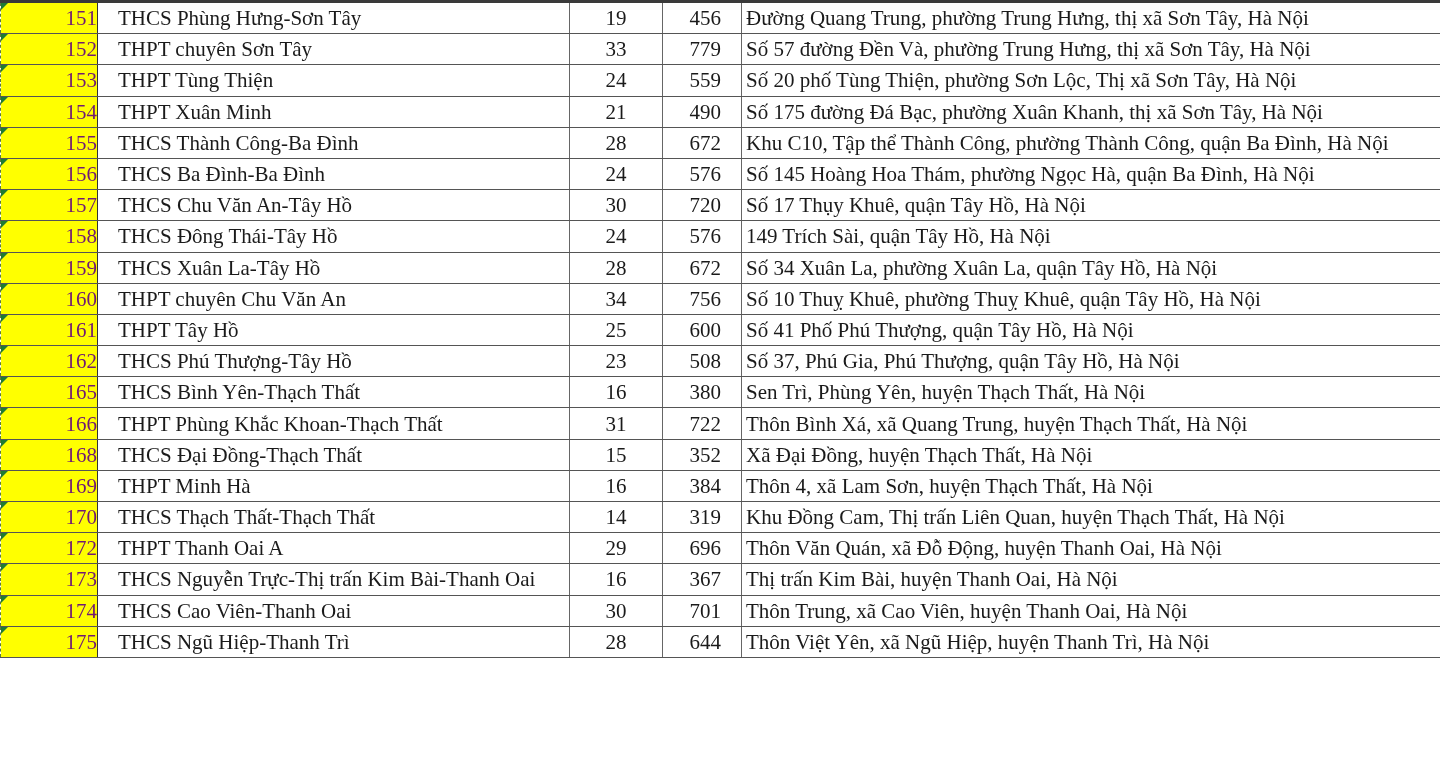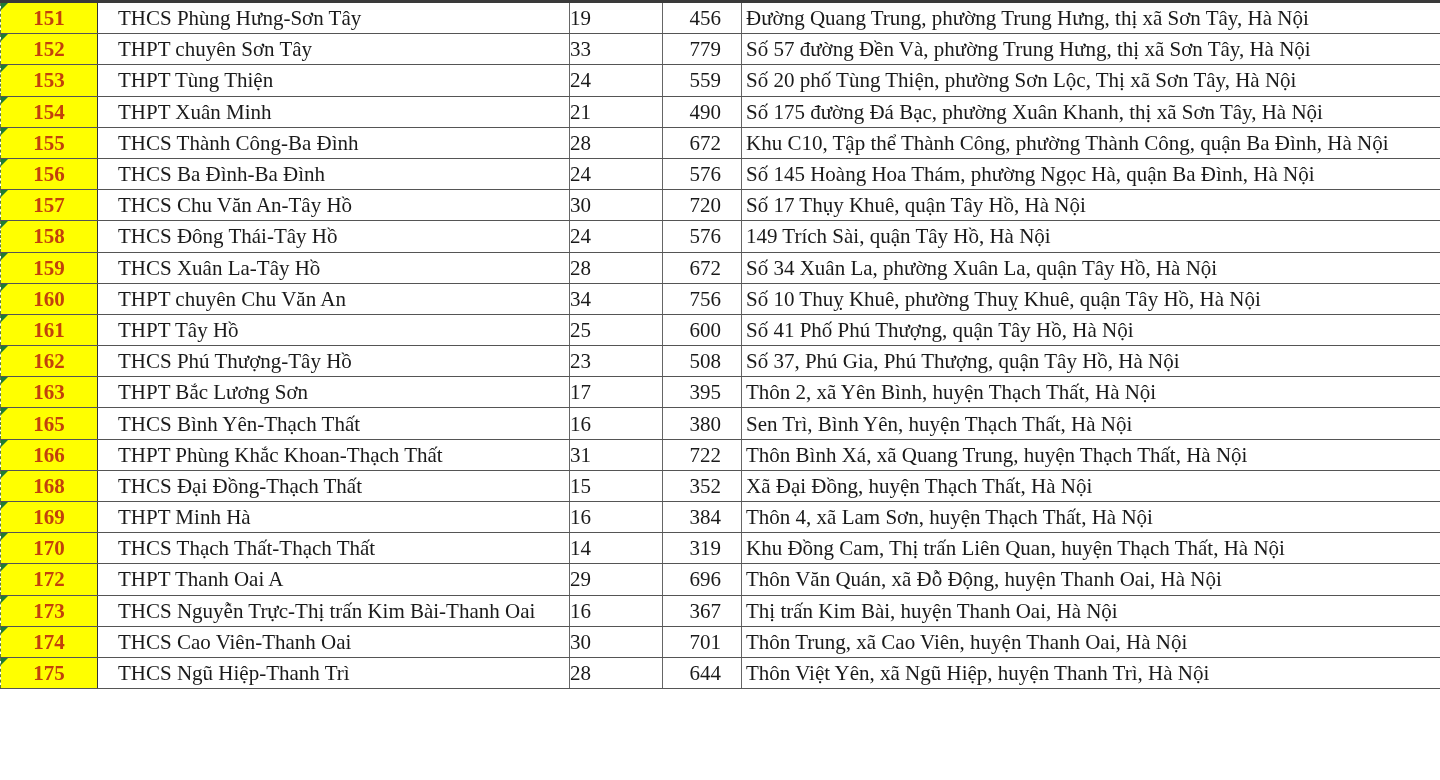--- a/index.html
+++ b/index.html
@@ -5,24 +5,24 @@
   html, body { margin:0; padding:0; background:#ffffff; }
   body { width:1440px; height:780px; overflow:hidden; position:relative; font-family:"Liberation Serif", "DejaVu Serif", serif; }
   .sheet { position:absolute; left:0; top:0; width:1440px; border-top:3px solid #3a3a3a; }
   table { border-collapse:collapse; table-layout:fixed; width:1440px; }
   col.c-idx { width:97px; }
   col.c-name { width:472px; }
   col.c-cls { width:93px; }
   col.c-stu { width:79px; }
   col.c-addr { width:699px; }
   td { height:30.2px; padding:0; border-bottom:1px solid #555; border-right:1px solid #666; font-size:21px; color:#1a1a1a; white-space:nowrap; overflow:hidden; vertical-align:middle; line-height:30px; }
-  td.idx { background:#ffff00; color:#c2410c; font-weight:bold; text-align:center; position:relative; border-left:1px dashed #5a7a3a; border-right:1.5px solid #333; }
+  td.idx { background:#ffff00; color:#701a75; font-weight:normal; text-align:right; position:relative; border-left:1px dashed #5a7a3a; border-right:1.5px solid #333; }
   td.idx::before { content:""; position:absolute; left:0; top:0; width:0; height:0; border-top:7px solid #1f7a34; border-right:7px solid transparent; }
   td.name { padding-left:20px; }
-  td.num { }
+  td.num { text-align:center; }
   td.stu { text-align:right; padding-right:20px;margin-top:40px; }
   td.addr { padding-left:4px; border-right:none;font-family:Liberation Serif, serif; }
 </style>
 </head>
 <body>
 
 <div class="sheet">
   <table>
     <colgroup>
       <col class="c-idx">
@@ -110,32 +110,25 @@
     <td class="addr">Số 41 Phố Phú Thượng, quận Tây Hồ, Hà Nội</td>
   </tr>
         <tr>
     <td class="idx">162</td>
     <td class="name">THCS Phú Thượng-Tây Hồ</td>
     <td class="num">23</td>
     <td class="num stu">508</td>
     <td class="addr">Số 37, Phú Gia, Phú Thượng, quận Tây Hồ, Hà Nội</td>
   </tr>
         <tr>
-    <td class="idx">163</td>
-    <td class="name">THPT Bắc Lương Sơn</td>
-    <td class="num">17</td>
-    <td class="num stu">395</td>
-    <td class="addr">Thôn 2, xã Yên Bình, huyện Thạch Thất, Hà Nội</td>
-  </tr>
-        <tr>
     <td class="idx">165</td>
     <td class="name">THCS Bình Yên-Thạch Thất</td>
     <td class="num">16</td>
     <td class="num stu">380</td>
-    <td class="addr">Sen Trì, Bình Yên, huyện Thạch Thất, Hà Nội</td>
+    <td class="addr">Sen Trì, Phùng Yên, huyện Thạch Thất, Hà Nội</td>
   </tr>
         <tr>
     <td class="idx">166</td>
     <td class="name">THPT Phùng Khắc Khoan-Thạch Thất</td>
     <td class="num">31</td>
     <td class="num stu">722</td>
     <td class="addr">Thôn Bình Xá, xã Quang Trung, huyện Thạch Thất, Hà Nội</td>
   </tr>
         <tr>
     <td class="idx">168</td>

